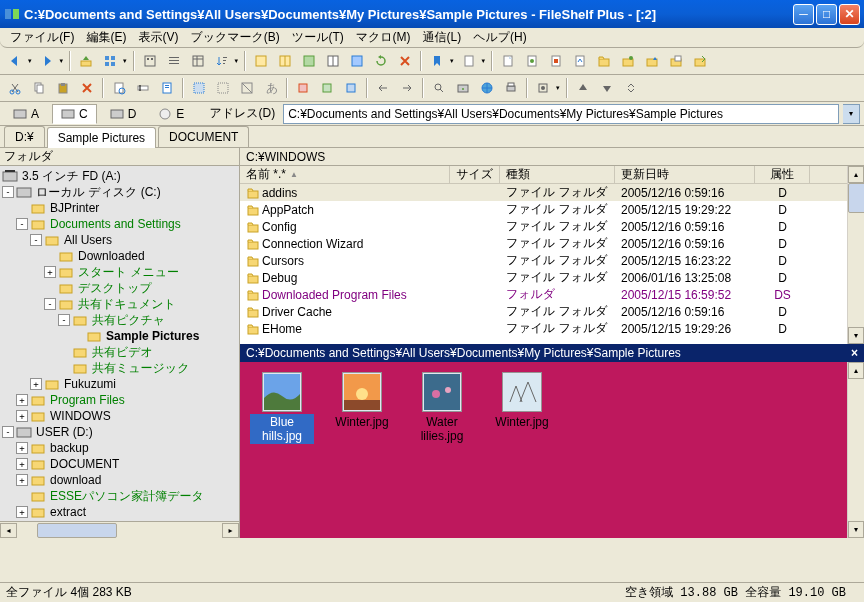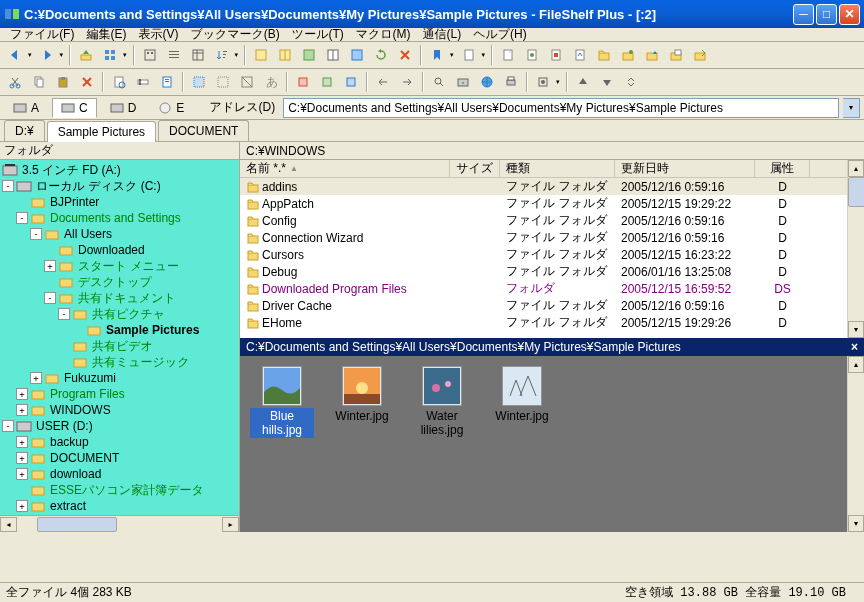--- a/index.html
+++ b/index.html
@@ -4,38 +4,38 @@
 <style>
 * { margin:0; padding:0; box-sizing:border-box; font-family:"MS PGothic","MS Gothic",sans-serif; font-size:12px; }
 body { background:#ece9d8; width:864px; height:602px; overflow:hidden; position:relative; }
 .titlebar { background:linear-gradient(#0862e0,#0a5ed4 50%,#064ab4); height:28px; display:flex; align-items:center; padding:0 4px; color:#fff; font-weight:bold; }
 .titlebar .icon { width:16px; height:16px; margin-right:4px; }
 .titlebar .title { flex:1; font-size:13px; }
 .winbtns { display:flex; gap:2px; }
 .winbtn { width:21px; height:21px; border:1px solid #fff; border-radius:3px; display:flex; align-items:center; justify-content:center; color:#fff; font-weight:bold; font-size:12px; cursor:pointer; }
 .winbtn.min,.winbtn.max { background:linear-gradient(#5aa3f2,#2c73d6); }
 .winbtn.close { background:linear-gradient(#f28165,#d9441e); }
-.menubar { background:#ece9d8; height:14px; display:flex; align-items:center; padding:0 4px; border-bottom:1px solid #aca899; }
+.menubar { background:#ece9d8; height:20px; display:flex; align-items:center; padding:0 4px; border-bottom:1px solid #aca899;border-radius:7px; }
 .menuitem { padding:2px 6px; cursor:pointer; }
 .toolbar { background:#ece9d8; padding:2px 4px; border-bottom:1px solid #aca899; display:flex; flex-wrap:wrap; align-items:center; gap:2px; }
 .tbtn { width:22px; height:22px; border:1px solid transparent; display:flex; align-items:center; justify-content:center; cursor:pointer; }
 .tsep { width:2px; height:20px; border-left:1px solid #aca899; border-right:1px solid #fff; margin:0 2px; }
 .dropdown-arrow { font-size:7px; color:#000; margin-left:-2px; padding:0 2px; cursor:pointer; }
 .drivebar { background:#ece9d8; height:24px; display:flex; align-items:center; padding:0 4px; border-bottom:1px solid #aca899; gap:4px; }
 .drivetab { padding:2px 8px; display:flex; align-items:center; gap:4px; cursor:pointer; border:1px solid transparent; }
 .drivetab.active { background:#fff; border:1px solid #aca899; border-bottom-color:#fff; }
 .addrlabel { margin-left:12px; }
 .addrinput { flex:1; height:20px; border:1px solid #7f9db9; background:#fff; padding:0 4px; margin-left:4px; }
 .tabbar { background:#ece9d8; height:22px; display:flex; align-items:flex-end; padding:0 4px; border-bottom:1px solid #aca899; }
 .tab { padding:3px 10px; border:1px solid #aca899; border-bottom:none; background:#ece9d8; margin-right:2px; cursor:pointer; border-radius:3px 3px 0 0; }
 .tab.active { background:#fff; position:relative; top:1px; }
 .mainarea { display:flex; height:390px; }
 .leftpanel { width:240px; border-right:1px solid #aca899; display:flex; flex-direction:column; background:#fff; }
 .panelheader { background:#ece9d8; padding:2px 4px; border-bottom:1px solid #aca899; height:18px; display:flex; align-items:center; }
-.tree { flex:1; overflow:auto; padding:2px; background:#5eead4; }
+.tree { flex:1; overflow:auto; padding:2px; background:#e5e5e5; }
 .treenode { white-space:nowrap; height:16px; display:flex; align-items:center; }
 .treetoggle { width:12px; height:12px; border:1px solid #919191; background:#fff; display:inline-flex; align-items:center; justify-content:center; font-size:9px; line-height:1; margin-right:2px; cursor:pointer; font-family:monospace; }
 .treespacer { width:14px; display:inline-block; }
 .treeicon { width:16px; height:16px; display:inline-block; margin-right:2px; flex-shrink:0; }
 .treelabel { cursor:pointer; padding:0 2px; }
 .treelabel.bold { font-weight:bold; }
 .treelabel.green { color:#008000; }
 .hscroll { height:17px; background:#ece9d8; border-top:1px solid #aca899; display:flex; align-items:center; }
 .hscroll .arrow { width:17px; height:15px; background:#ece9d8; border:1px solid #aca899; display:flex; align-items:center; justify-content:center; cursor:pointer; font-size:8px; }
 .hscroll .thumb { flex:0 0 80px; height:15px; background:#c8d6ec; border:1px solid #aca899; margin-left:20px; cursor:pointer; border-radius:2px; }
@@ -45,21 +45,21 @@
 .listview { flex:0 0 178px; background:#fff; overflow:auto; position:relative; }
 .listheader { display:flex; background:#ece9d8; border-bottom:1px solid #cbc7b8; position:sticky; top:0; height:18px; }
 .listcol { padding:2px 6px; border-right:1px solid #cbc7b8; cursor:pointer; display:flex; align-items:center; }
 .listrow { display:flex; height:17px; align-items:center; }
 .listrow.selected { background:#ece9d8; }
 .listrow .cell { padding:0 6px; overflow:hidden; white-space:nowrap; }
 .listrow .cell.name { display:flex; align-items:center; gap:2px;text-align:right; }
 .listrow.purple .cell { color:#800080; }
 .bluebar { background:#0a246a; color:#fff; padding:2px 6px; height:18px; display:flex; align-items:center; justify-content:space-between; }
 .bluebar .x { cursor:pointer; font-weight:bold; }
-.thumbview { flex:1; background:#737373; padding:10px; display:flex; gap:16px; align-items:flex-start; }
+.thumbview { flex:1; background:#be185d; padding:10px; display:flex; gap:16px; align-items:flex-start; }
 .thumb { display:flex; flex-direction:column; align-items:center; width:64px; cursor:pointer; }
 .thumbimg { width:40px; height:40px; border:1px solid #959595; background:#e0e8f0; margin-bottom:2px; display:flex; align-items:center; justify-content:center; }
 .thumblabel { text-align:center; padding:1px 2px; }
 .thumblabel.selected { background:#316ac5; color:#fff; }
 .statusbar { height:20px; background:#ece9d8; border-top:1px solid #aca899; display:flex; align-items:center; padding:4px 6px; position:absolute; bottom:0; left:0; right:0; }
 .statusbar .seg { margin-right:12px; }
 .statusbar .right { margin-left:auto;font-family:Liberation Mono, monospace; }
 svg { display:block; }
 .folder-ico { fill:#f7d774; stroke:#c9a227; }
 .addr-dd { width:17px; height:20px; background:#cde; border:1px solid #7f9db9; border-left:none; display:flex; align-items:center; justify-content:center; cursor:pointer; font-size:8px; }

